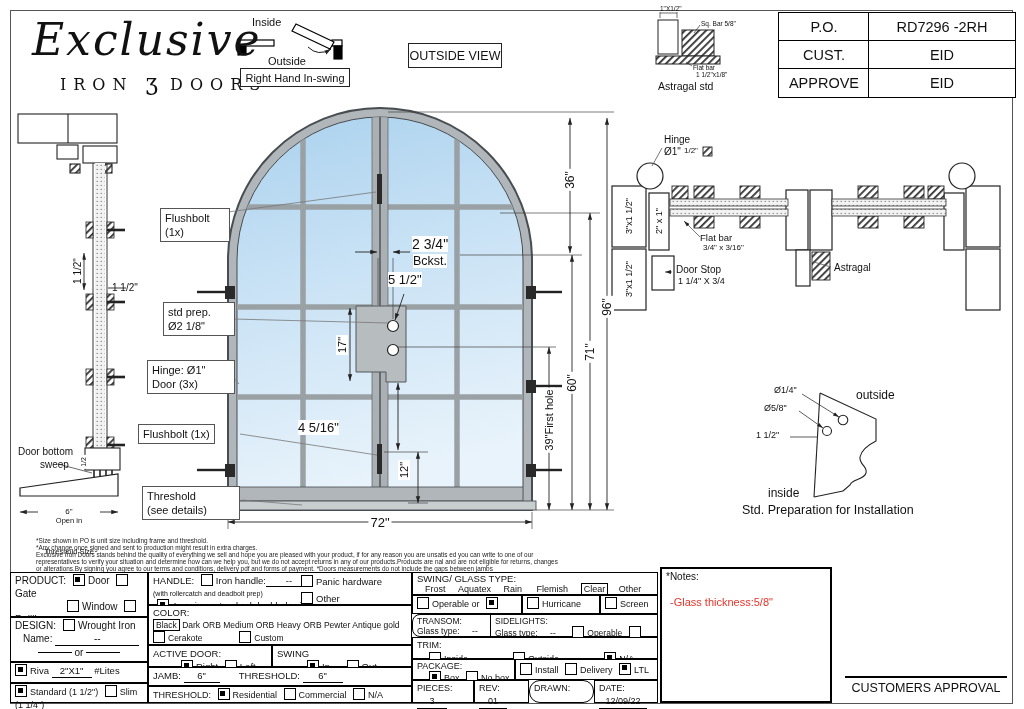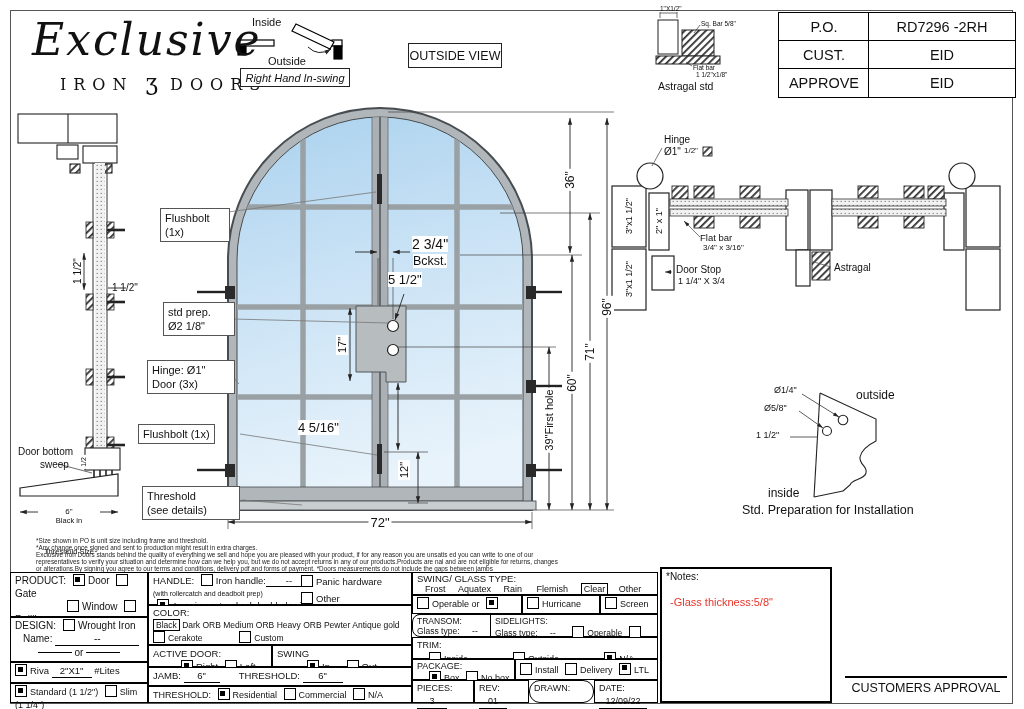--- a/index.html
+++ b/index.html
@@ -268,42 +268,42 @@
 
   <div class="logo-script" style="left:32px;top:14px;">Exclusive</div>
   <div class="logo-sub" style="left:60px;top:70px;">
     <span>IRON</span>
     <span style="font-size:22px;letter-spacing:0;">ʒ</span>
     <span>DOORS</span>
   </div>
 
   <div class="lbl" style="left:252px;top:16px;font-size:11px;">Inside</div>
   <div class="lbl" style="left:268px;top:55px;font-size:11px;">Outside</div>
-  <div class="viewbox" style="left:240px;top:68px;width:108px;height:17px;font-size:11px;border-width:1px;font-style:italic;">
+  <div class="viewbox" style="left:240px;top:68px;width:108px;height:17px;font-size:11px;border-width:1px;">
       <span>Right Hand In-swing</span>
     </div>
 
   <div class="viewbox" style="left:408px;top:43px;width:92px;height:23px;font-size:12.5px;">
       <span>OUTSIDE VIEW</span>
     </div>
 
   <div class="lbl" style="left:660px;top:5px;font-size:6.5px;">1"X1/2"</div>
   <div class="lbl" style="left:701px;top:20px;font-size:6.5px;">Sq. Bar 5/8"</div>
   <div class="lbl" style="left:693px;top:64px;font-size:6.5px;">Flat bar</div>
   <div class="lbl" style="left:696px;top:71px;font-size:6.5px;">1 1/2"x1/8"</div>
   <div class="lbl" style="left:658px;top:80px;font-size:10.5px;">Astragal std</div>
 
   <div class="rot" style="left:77px;top:271px;font-size:10px;">1 1/2"</div>
   <div class="lbl" style="left:112px;top:282px;font-size:10px;">1 1/2"</div>
   <div class="lbl" style="left:18px;top:446px;font-size:10px;">Door bottom</div>
   <div class="lbl" style="left:40px;top:459px;font-size:10px;">sweep</div>
   <div class="rot" style="left:83px;top:462px;font-size:7px;">1/2</div>
   <div class="lbl" style="left:38px;top:499px;width:62px;text-align:center;font-size:7.5px;margin-top:48px;">Threshold Size</div>
   <div class="lbl" style="left:38px;top:507px;width:62px;text-align:center;font-size:8px;background:#fff;">6"</div>
-  <div class="lbl" style="left:38px;top:516px;width:62px;text-align:center;font-size:7.5px;">Black in</div>
+  <div class="lbl" style="left:38px;top:516px;width:62px;text-align:center;font-size:7.5px;">Open in</div>
 
   <div class="callout" style="left:160px;top:208px;width:60px;">
     <span>Flushbolt</span><br>
     <span>(1x)</span>
   </div>
   <div class="callout" style="left:163px;top:302px;width:62px;">
     <span>std prep.</span><br>
     <span>Ø2 1/8"</span>
   </div>
   <div class="callout" style="left:147px;top:360px;width:78px;">

